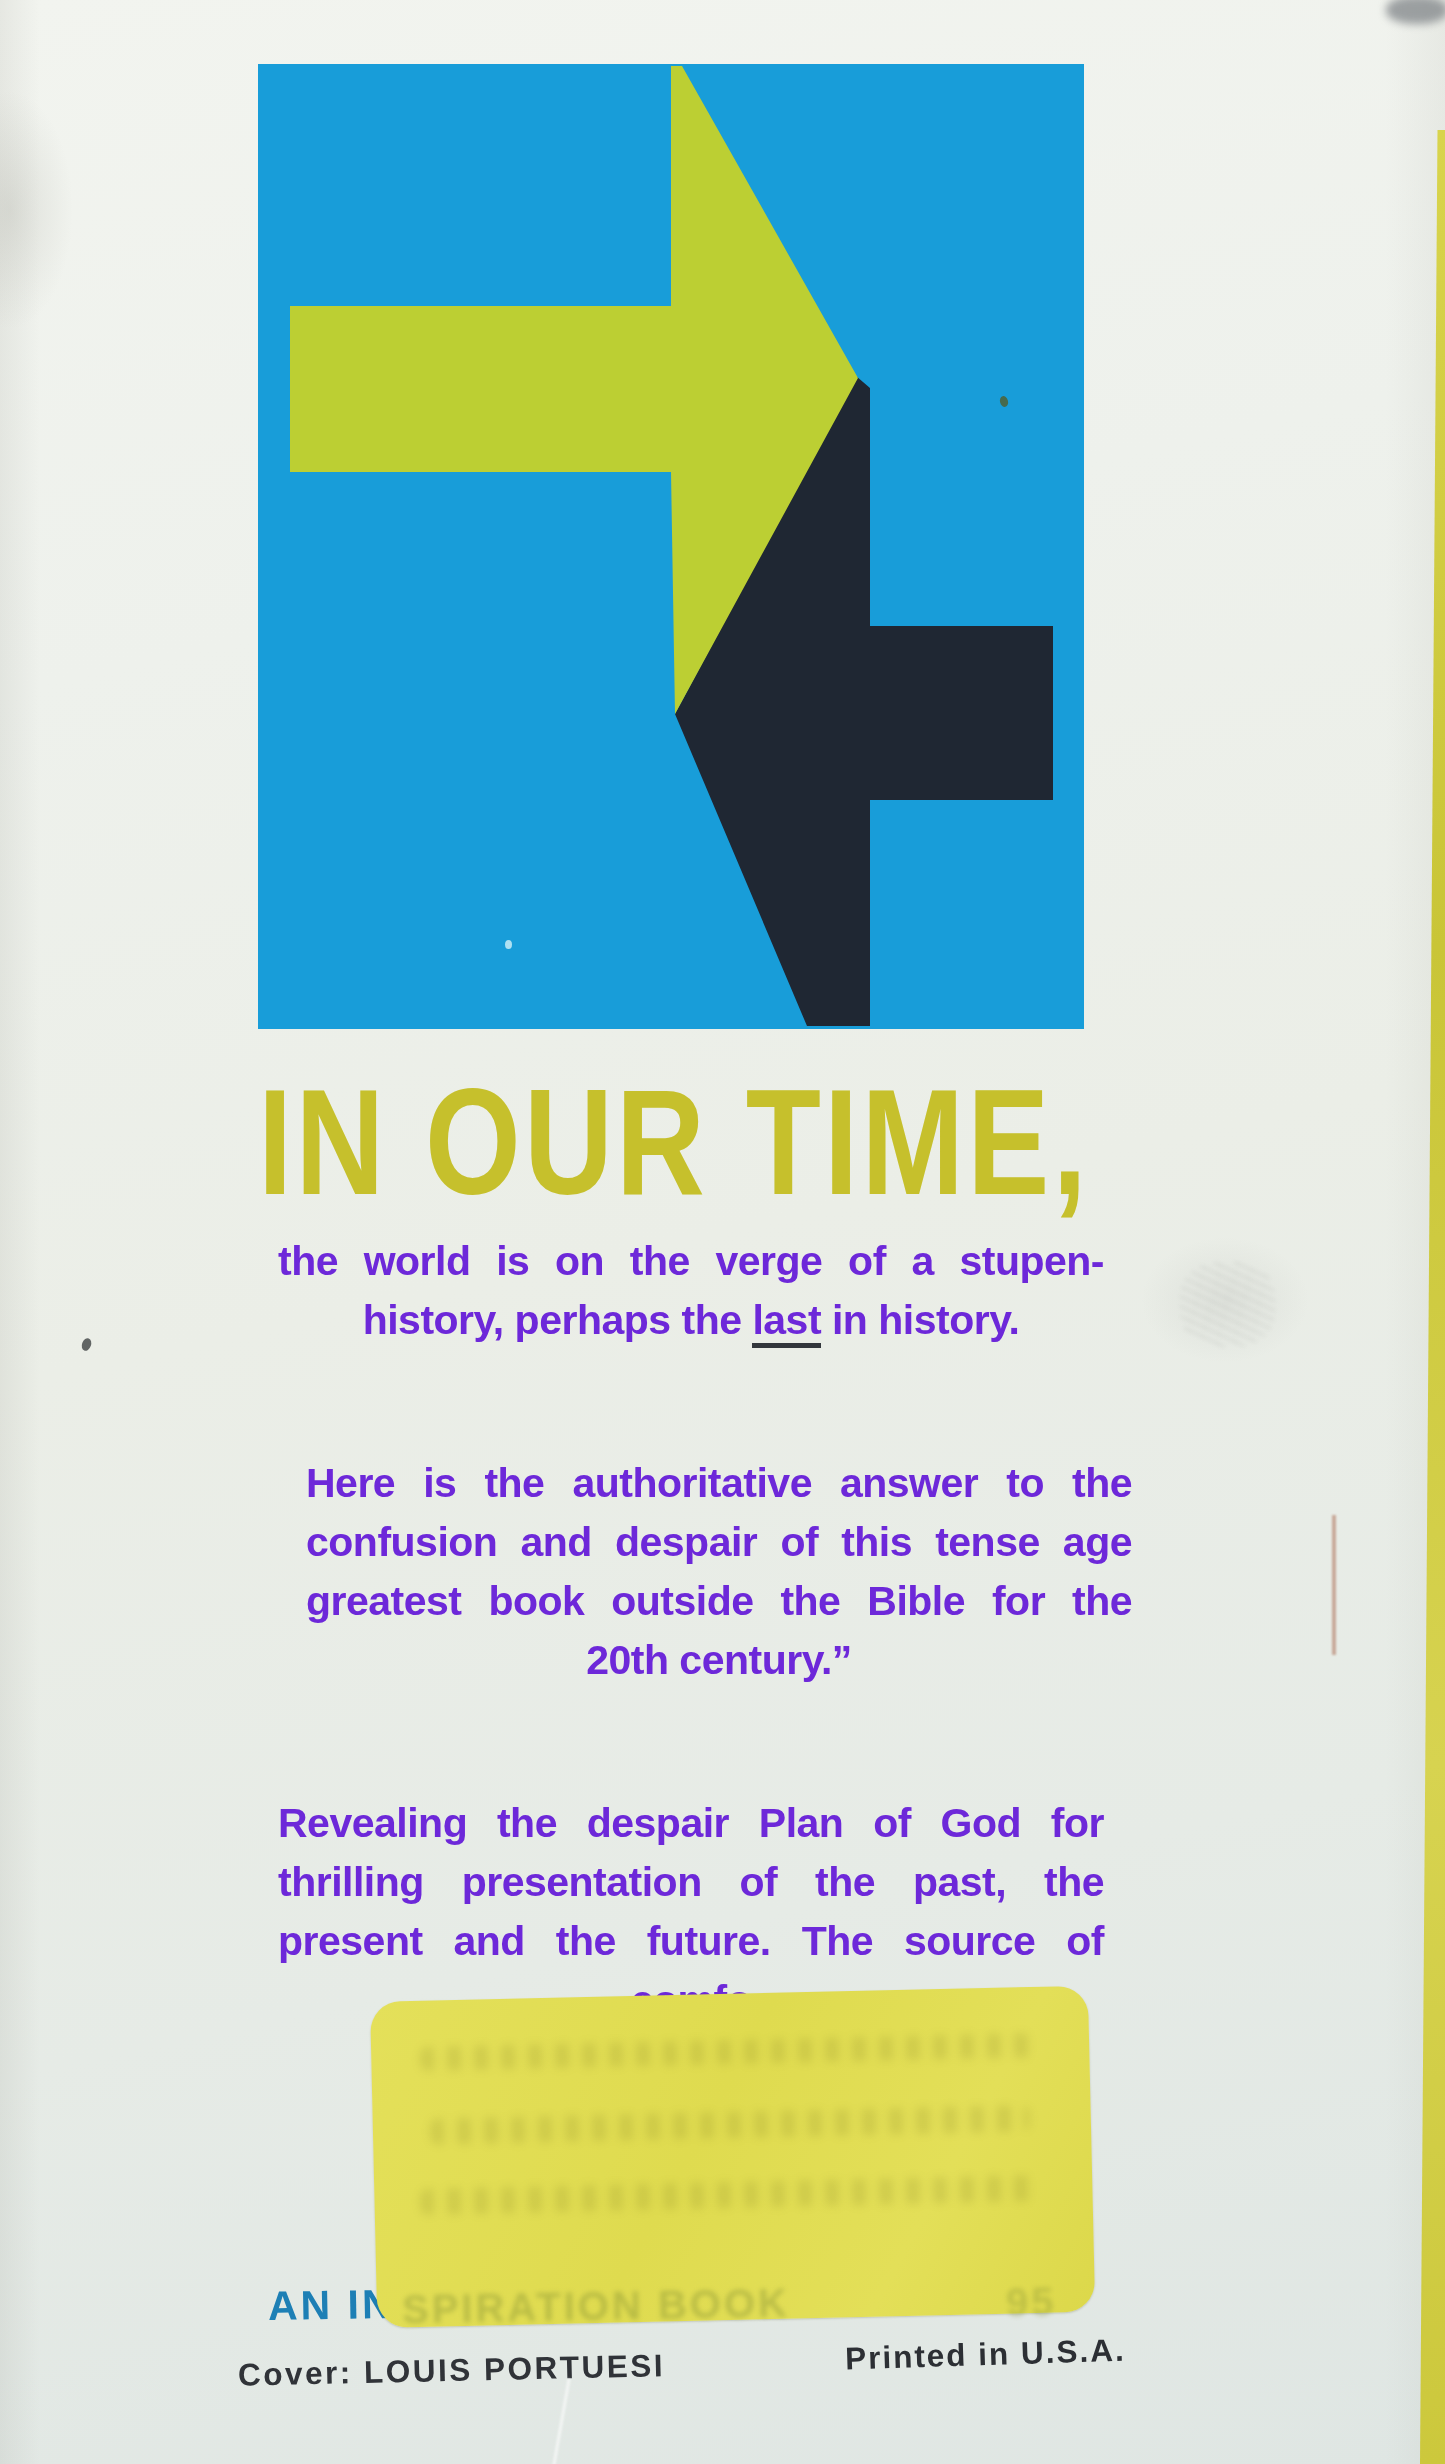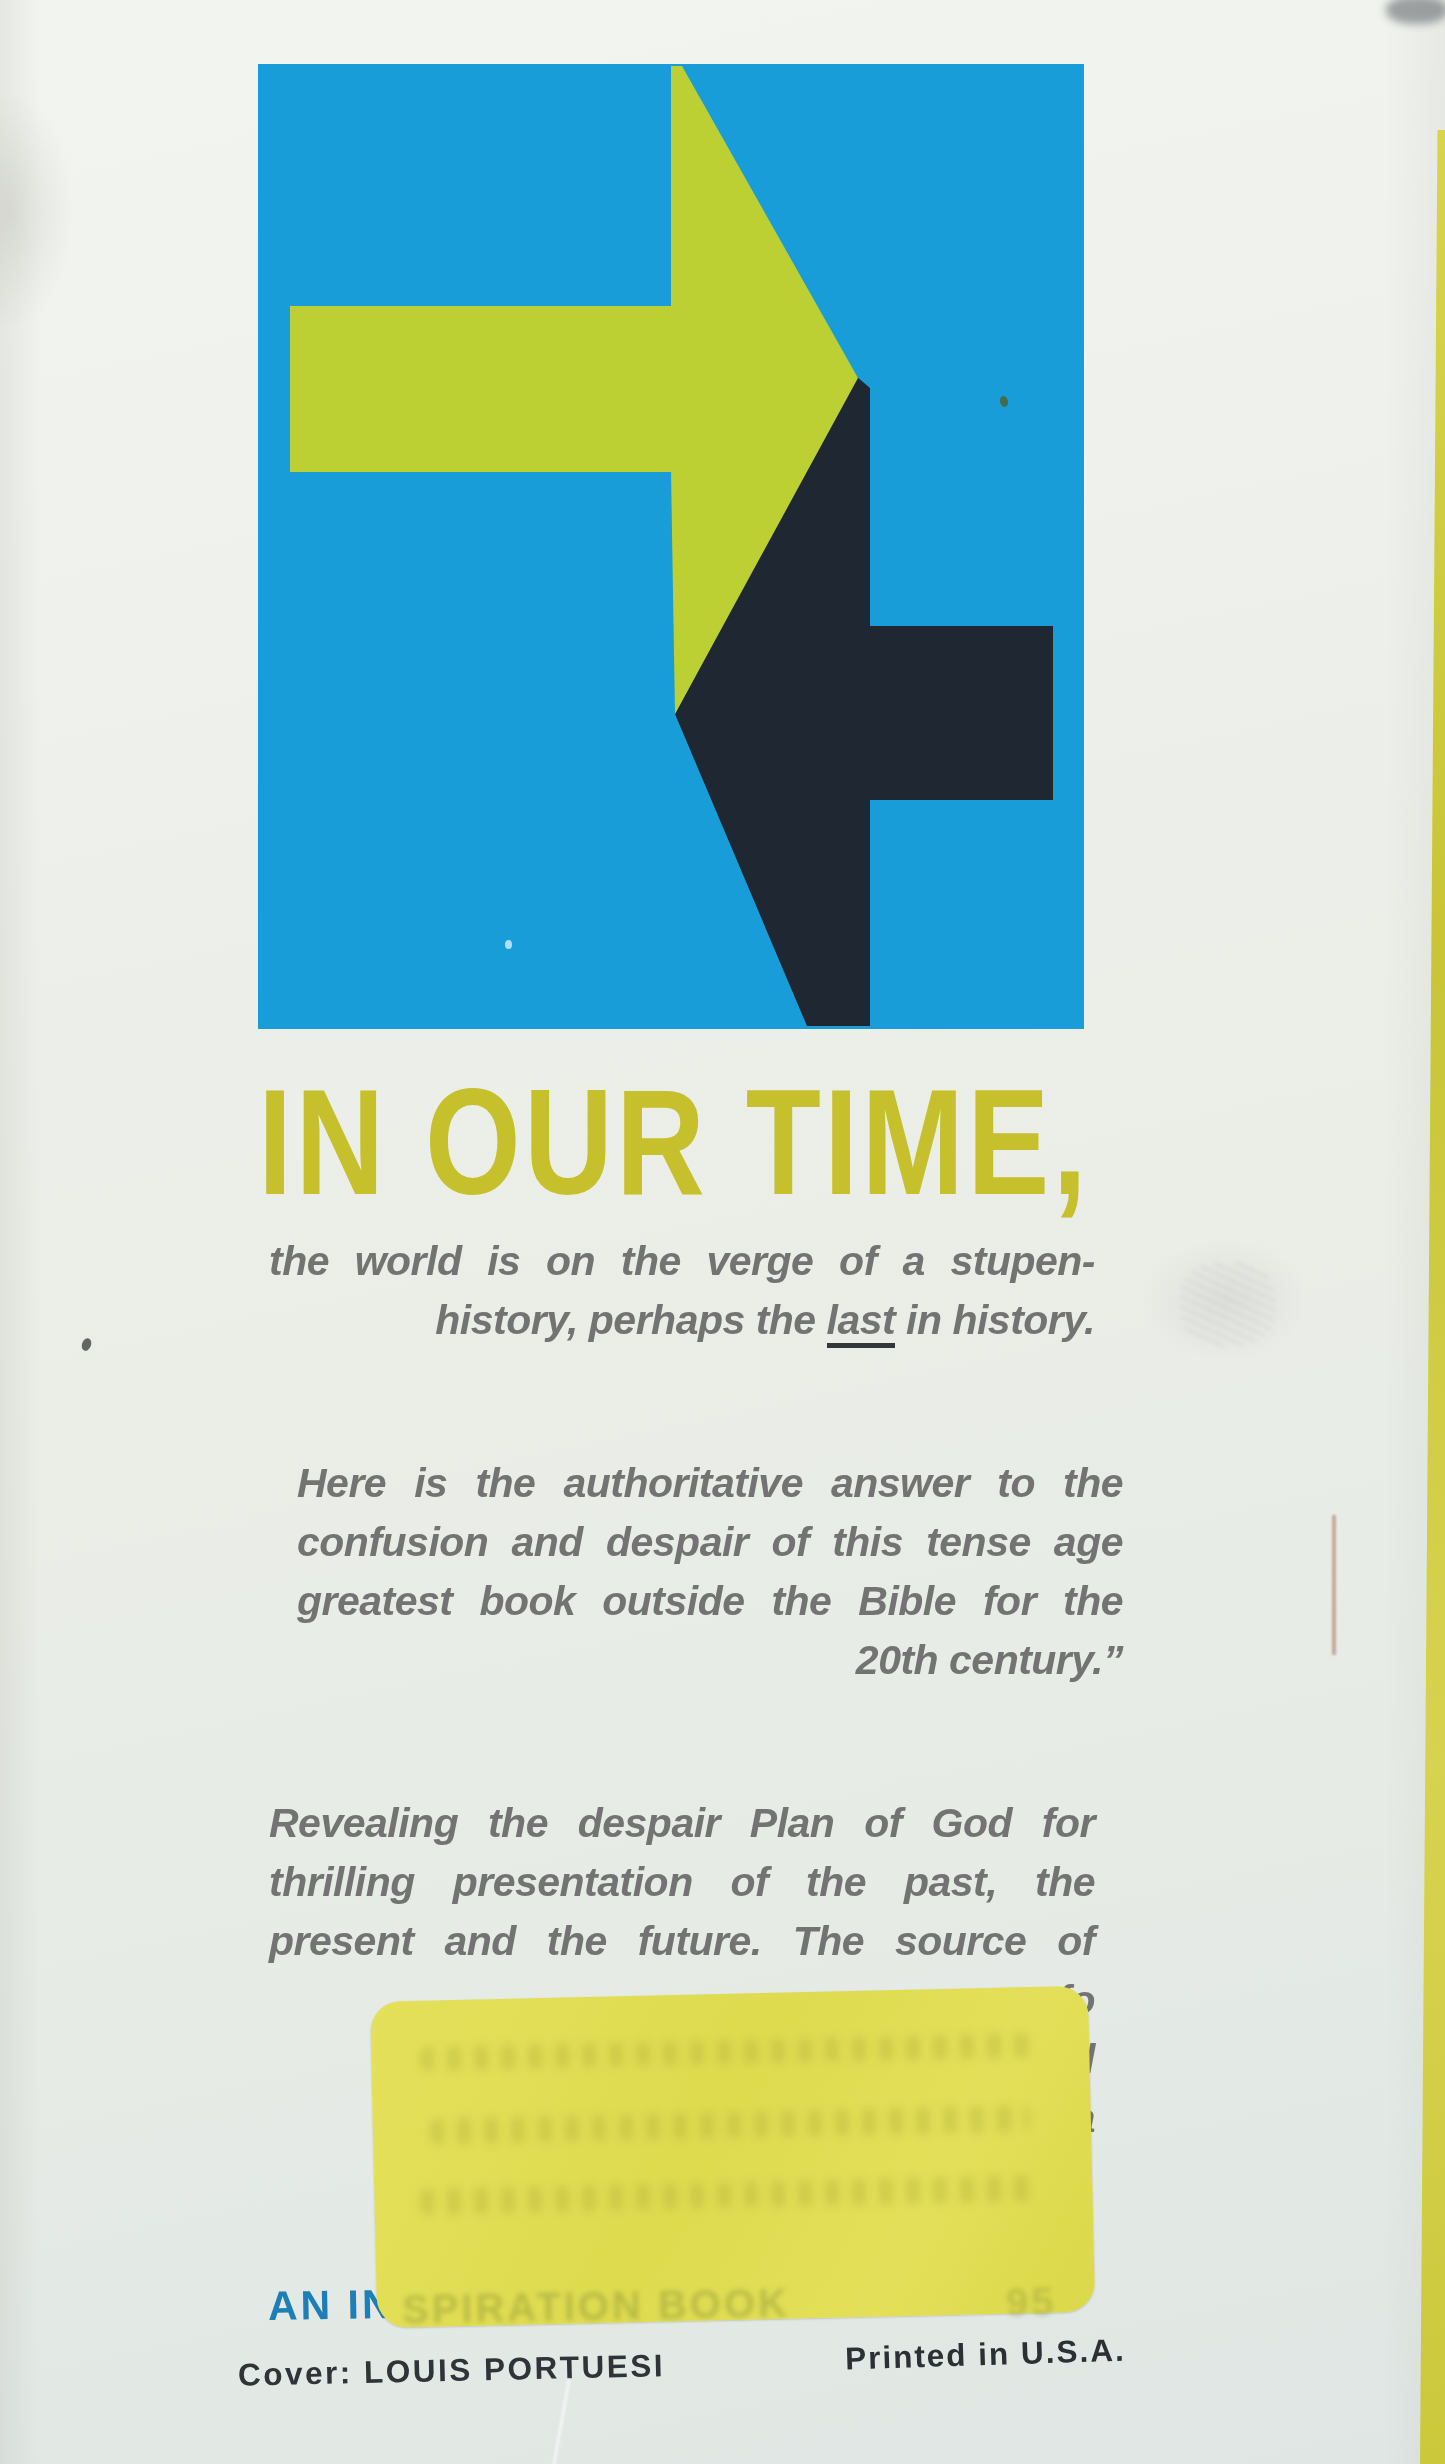--- a/index.html
+++ b/index.html
@@ -21,23 +21,23 @@
   
   .art-panel{left:258px;top:64px;width:826px;height:965px;}
   .art-panel svg{display:block;}
   
   .book-title{
     left:258px;top:1075px;width:828px;height:140px;
     font-weight:bold;font-size:150px;line-height:135px;letter-spacing:4px;
     transform:scaleX(0.82);transform-origin:left top;white-space:nowrap;
   }
   
-  .para{left:269px;width:826px;color:#737373;font-weight:bold;font-size:41px;line-height:59px;letter-spacing:-0.5px;font-style:italic;}
+  .para{left:278px;width:826px;color:#6d28d9;font-weight:bold;font-size:41px;line-height:59px;letter-spacing:-0.5px;}
   .para .jline{text-align:justify;text-align-last:justify;height:59px;white-space:normal;}
-  .para .lline{text-align:right;height:59px;}
+  .para .lline{text-align:center;height:59px;}
   .p1{top:1232px;} .p2{top:1454px;margin-left:28px;} .p3{top:1794px;}
   .uline{display:inline-block;border-bottom:5px solid #33373c;padding-bottom:1px;line-height:44px;}
   
   .sticker{
     left:370px;top:2002px;width:718px;height:326px;border-radius:30px;
     background:linear-gradient(120deg,#e4e05a 0%,#dfdb4f 45%,#e3df58 75%,#dcd84a 100%);
     transform:rotate(-1.3deg);transform-origin:left top;
     box-shadow:0 1px 2px rgba(90,90,40,.25);
   }
   .ghost-row{

